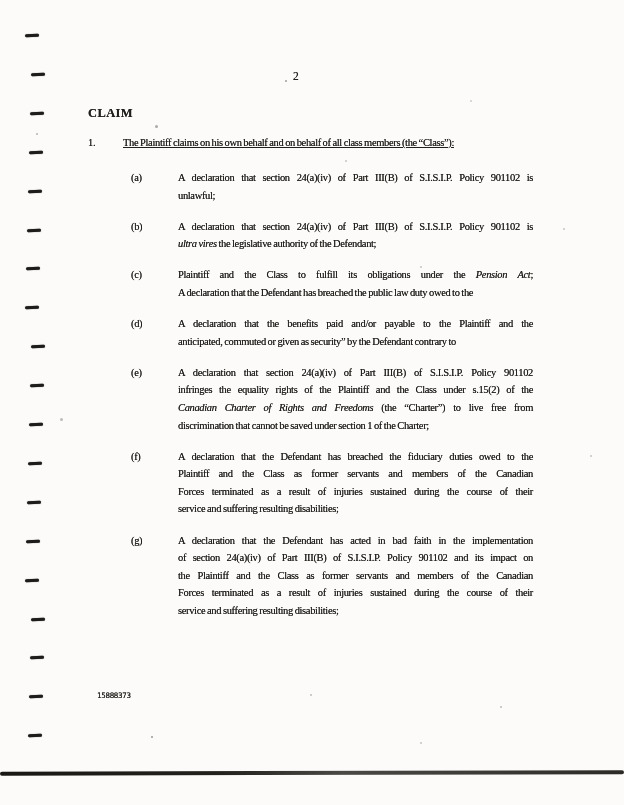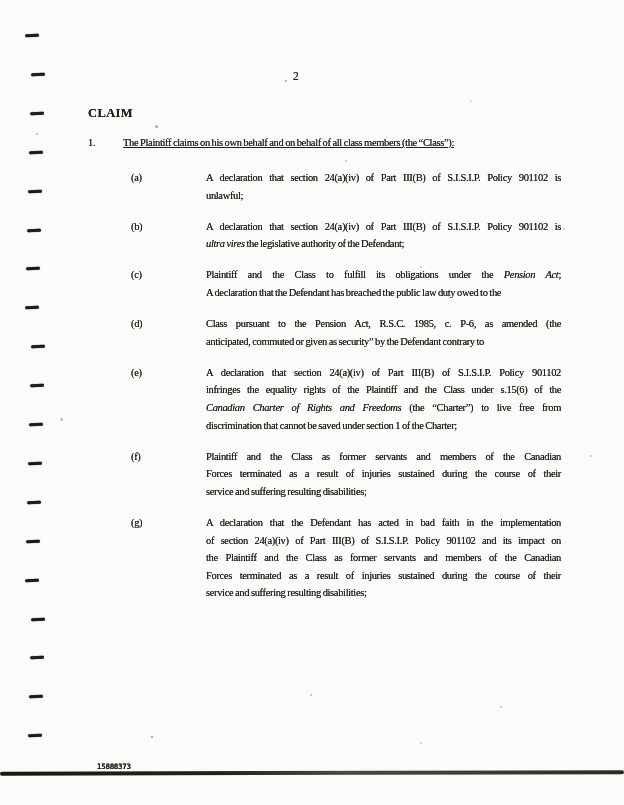--- a/index.html
+++ b/index.html
@@ -34,28 +34,28 @@
   }
   .intro-number { display: inline-block; width: 35px; }
   .claim-items {
     position: absolute; left: 131px; top: 169px;
     width: 402px;
     font-size: 10.5px; letter-spacing: -0.35px; word-spacing: -0.5px;
     line-height: 17.6px;
   }
   .claim-item { display: flex; margin-bottom: 13.5px; }
   .item-label { flex: 0 0 47px; }
-  .item-body { flex: 0 0 355px; width: 355px; margin-left: 28px; }
+  .item-body { flex: 0 0 355px; width: 355px; }
   .item-body .line { text-align: justify; text-align-last: justify; }
   .item-body .line:last-child { text-align: right; text-align-last: left; font-family: Liberation Serif, serif; }
   .item-body em { font-style: italic; }
   .footer-number {
-    position: absolute; left: 97px; top: 762px;
+    position: absolute; left: 97px; top: 691px;
     font-family: "DejaVu Sans Mono", monospace;
-    font-size: 7.5px; font-weight: bold; letter-spacing: -0.3px;
+    font-size: 7.5px; font-weight: normal; letter-spacing: -0.3px;
     color: #262420;
   }
   .margin-mark {
     position: absolute;
     width: 14px; height: 3px;
     background: #1d1c1a;
     border-radius: 2px;
     transform: rotate(-2deg);
     box-shadow: 0 0 1px rgba(30,29,27,0.7);
   }
@@ -127,36 +127,37 @@
       <div class="claim-item">
         <div class="item-label">(c)</div>
         <div class="item-body">
           <div class="line"><span>Plaintiff and the Class to fulfill its obligations under the </span><em>Pension Act</em><span>;</span></div>
           <div class="line"><span>A declaration that the Defendant has breached the public law duty owed to the</span></div>
         </div>
       </div>
       <div class="claim-item">
         <div class="item-label">(d)</div>
         <div class="item-body">
-          <div class="line"><span>Class pursuant to the Pension Act, R.S.C. 1985, c. P-6, as amended (the</span></div>
+          <div class="line"><span>A declaration that the benefits paid and/or payable to the Plaintiff and the</span></div>
           <div class="line"><span>anticipated, commuted or given as security” by the Defendant contrary to</span></div>
         </div>
       </div>
       <div class="claim-item">
         <div class="item-label">(e)</div>
         <div class="item-body">
           <div class="line"><span>A declaration that section 24(a)(iv) of Part III(B) of S.I.S.I.P. Policy 901102</span></div>
-          <div class="line"><span>infringes the equality rights of the Plaintiff and the Class under s.15(6) of the</span></div>
+          <div class="line"><span>infringes the equality rights of the Plaintiff and the Class under s.15(2) of the</span></div>
           <div class="line"><em>Canadian Charter of Rights and Freedoms</em><span> (the “Charter”) to live free from</span></div>
           <div class="line"><span>discrimination that cannot be saved under section 1 of the Charter;</span></div>
         </div>
       </div>
       <div class="claim-item">
         <div class="item-label">(f)</div>
         <div class="item-body">
+          <div class="line"><span>A declaration that the Defendant has breached the fiduciary duties owed to the</span></div>
           <div class="line"><span>Plaintiff and the Class as former servants and members of the Canadian</span></div>
           <div class="line"><span>Forces terminated as a result of injuries sustained during the course of their</span></div>
           <div class="line"><span>service and suffering resulting disabilities;</span></div>
         </div>
       </div>
       <div class="claim-item">
         <div class="item-label">(g)</div>
         <div class="item-body">
           <div class="line"><span>A declaration that the Defendant has acted in bad faith in the implementation</span></div>
           <div class="line"><span>of section 24(a)(iv) of Part III(B) of S.I.S.I.P. Policy 901102 and its impact on</span></div>

